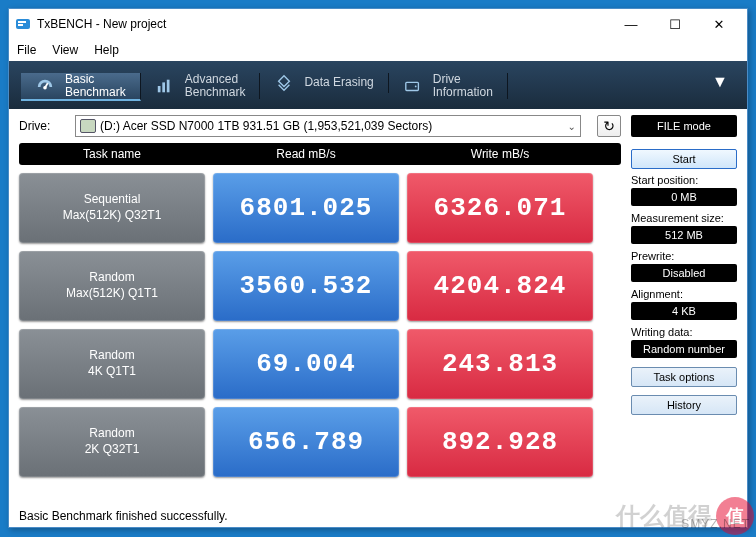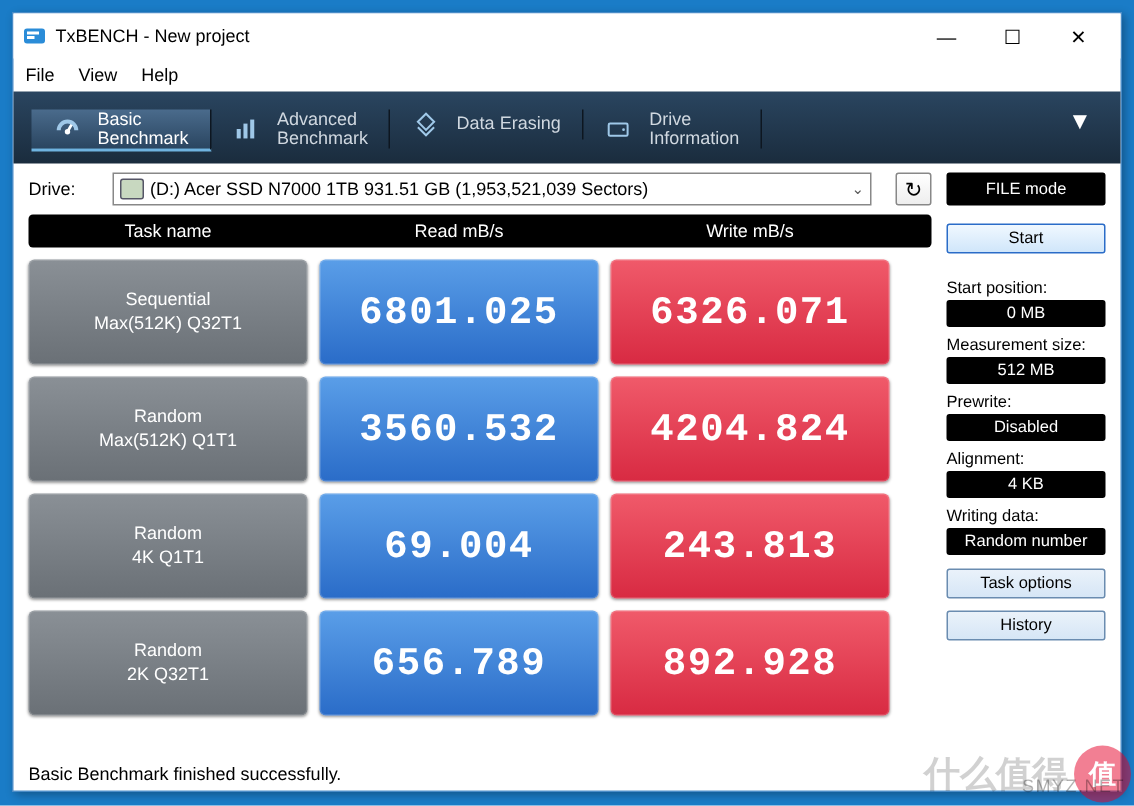--- a/index.html
+++ b/index.html
@@ -35,21 +35,21 @@
 .bt-head { height: 22px; background: #000; display: flex; border-radius: 3px; margin-bottom: 8px; text-align: center; }
 .bt-head div { color: #fff; font-size: 12px; display: flex; align-items: center; justify-content: center; }
 .col-task { width: 186px; }
 .col-val { width: 186px; margin-left: 8px; }
 .bt-row { display: flex; gap: 8px; margin-bottom: 8px; }
 .cell { height: 70px; border-radius: 4px; display: flex; flex-direction: column; align-items: center; justify-content: center; color: #fff; position: relative; box-shadow: inset 0 0 0 1px rgba(255,255,255,0.15), 0 1px 2px rgba(0,0,0,0.4); }
 .cell.grey { width: 186px; background: linear-gradient(to bottom, #8a9096, #6a7076); font-size: 12px; line-height: 1.3; text-align: center; }
 .cell.blue { width: 186px; background: linear-gradient(to bottom, #5a9ee8, #2a6cc8); font-size: 26px; font-weight: bold; font-family: "Courier New", monospace; letter-spacing: 1px; }
 .cell.red { width: 186px; background: linear-gradient(to bottom, #f05a6a, #d82a42); font-size: 26px; font-weight: bold; font-family: "Courier New", monospace; letter-spacing: 1px; }
 .right .btn { height: 20px; border: 1px solid #6a8cb0; background: linear-gradient(#eaf2fa,#d6e6f6); font-size: 11px; display: flex; align-items: center; justify-content: center; cursor: pointer; border-radius: 2px; }
-.right .btn.start { border: 1px solid #2a6cc8; background: linear-gradient(#f0f8ff,#d0e6fa); margin-bottom: 12px; }
+.right .btn.start { border: 1px solid #2a6cc8; background: linear-gradient(#f0f8ff,#d0e6fa); margin-bottom: 0; }
 .right .lbl { font-size: 11px; margin-top: 3px; }
 .right .val { height: 18px; background: #000; color: #fff; font-size: 11px; display: flex; align-items: center; justify-content: center; border-radius: 2px; margin-bottom: 1px; }
 .status { position: absolute; left: 10px; bottom: 4px; font-size: 12px; }
 .watermark { position: absolute; right: 2px; bottom: 2px; color: rgba(0,0,0,0.18); font-size: 24px; font-weight: bold; display: flex; align-items: center; gap: 4px; }
 .watermark .z { width: 38px; height: 38px; border-radius: 50%; background: rgba(230,0,40,0.5); color: #fff; display: flex; align-items: center; justify-content: center; font-size: 18px; }
 .smyz { position: absolute; right: 6px; bottom: 6px; font-size: 12px; color: rgba(0,0,0,0.3); letter-spacing: 1px; }
 </style>
 </head>
 <body>
 

